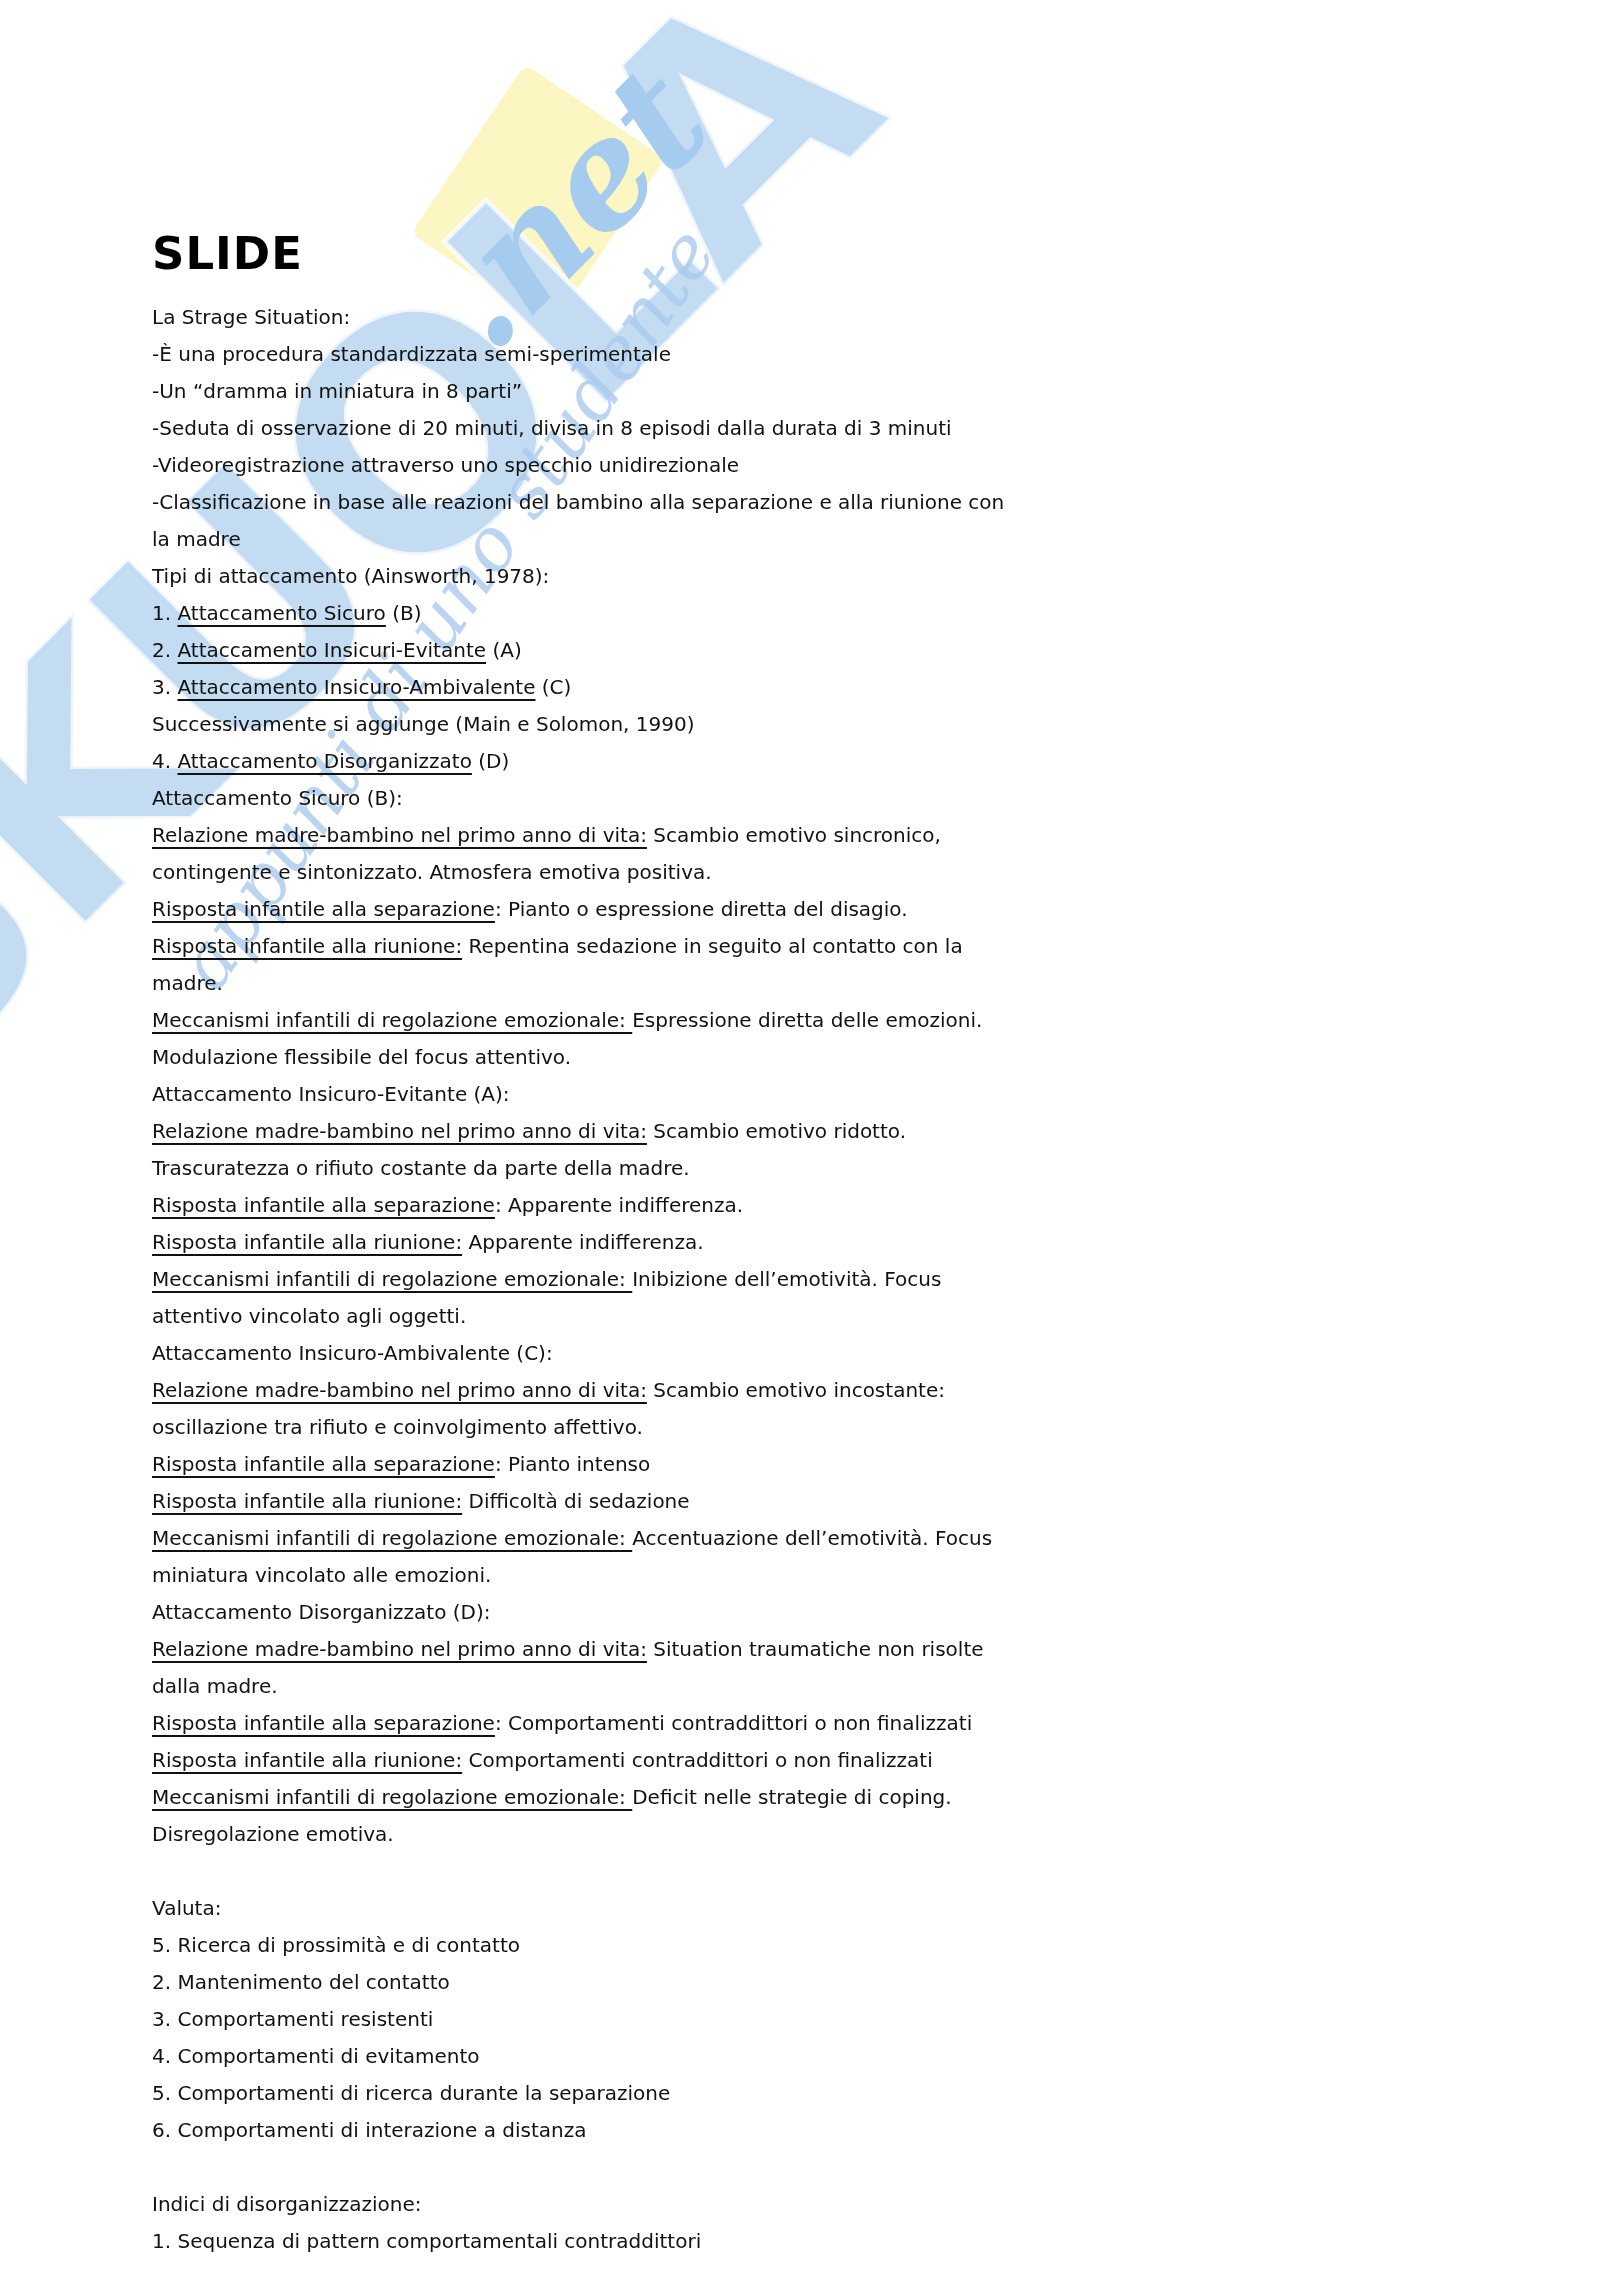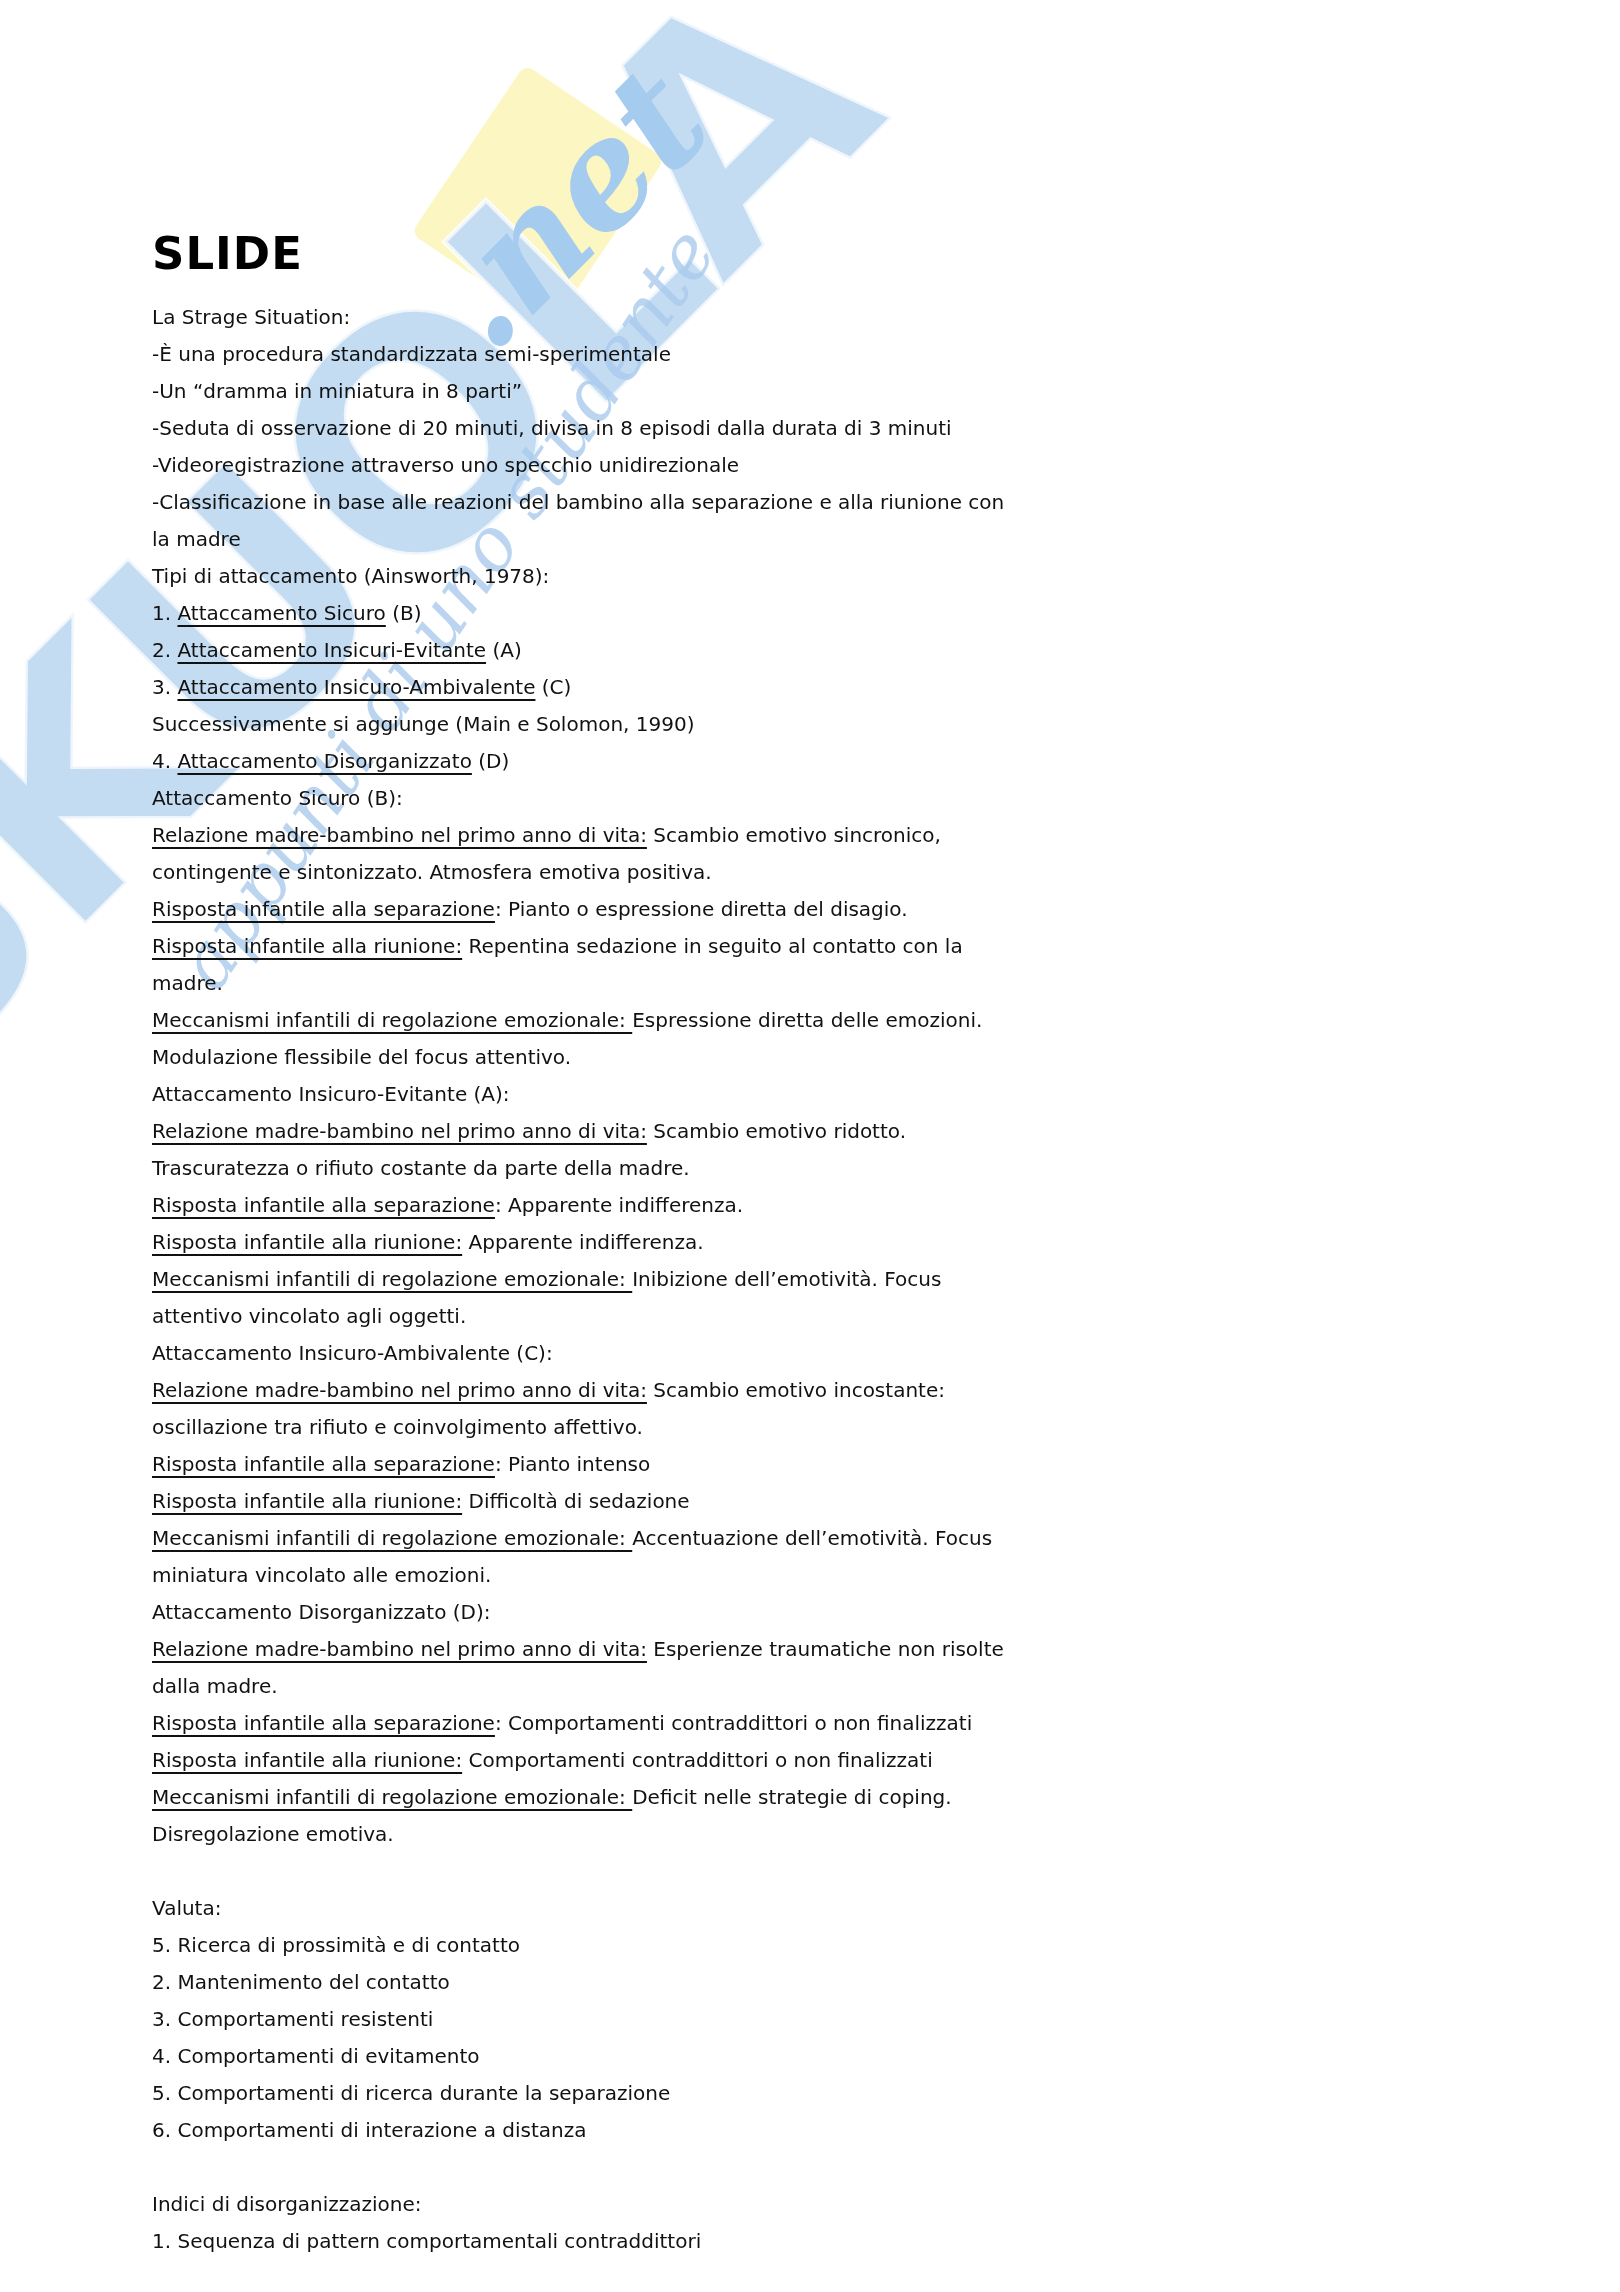--- a/index.html
+++ b/index.html
@@ -110,21 +110,21 @@
         <div class="line"><span class="seg-underline">Meccanismi infantili di regolazione emozionale: </span><span class="seg-normal">Inibizione dell’emotività. Focus</span></div>
         <div class="line"><span class="seg-normal">attentivo vincolato agli oggetti.</span></div>
         <div class="line"><span class="seg-bold">Attaccamento Insicuro-Ambivalente (C):</span></div>
         <div class="line"><span class="seg-underline">Relazione madre-bambino nel primo anno di vita:</span><span class="seg-normal"> Scambio emotivo incostante:</span></div>
         <div class="line"><span class="seg-normal">oscillazione tra rifiuto e coinvolgimento affettivo.</span></div>
         <div class="line"><span class="seg-underline">Risposta infantile alla separazione</span><span class="seg-normal">: Pianto intenso</span></div>
         <div class="line"><span class="seg-underline">Risposta infantile alla riunione:</span><span class="seg-normal"> Difficoltà di sedazione</span></div>
         <div class="line"><span class="seg-underline">Meccanismi infantili di regolazione emozionale: </span><span class="seg-normal">Accentuazione dell’emotività. Focus</span></div>
         <div class="line"><span class="seg-normal">miniatura vincolato alle emozioni.</span></div>
         <div class="line"><span class="seg-bold">Attaccamento Disorganizzato (D):</span></div>
-        <div class="line"><span class="seg-underline">Relazione madre-bambino nel primo anno di vita:</span><span class="seg-normal"> Esperienze traumatiche non risolte</span></div>
+        <div class="line"><span class="seg-underline">Relazione madre-bambino nel primo anno di vita:</span><span class="seg-normal"> Situation traumatiche non risolte</span></div>
         <div class="line"><span class="seg-normal">dalla madre.</span></div>
         <div class="line"><span class="seg-underline">Risposta infantile alla separazione</span><span class="seg-normal">: Comportamenti contraddittori o non finalizzati</span></div>
         <div class="line"><span class="seg-underline">Risposta infantile alla riunione:</span><span class="seg-normal"> Comportamenti contraddittori o non finalizzati</span></div>
         <div class="line"><span class="seg-underline">Meccanismi infantili di regolazione emozionale: </span><span class="seg-normal">Deficit nelle strategie di coping.</span></div>
         <div class="line"><span class="seg-normal">Disregolazione emotiva.</span></div>
         <div class="line">&nbsp;</div>
         <div class="line"><span class="seg-normal">Valuta:</span></div>
         <div class="line"><span class="seg-normal">5. Ricerca di prossimità e di contatto</span></div>
         <div class="line"><span class="seg-normal">2. Mantenimento del contatto</span></div>
         <div class="line"><span class="seg-normal">3. Comportamenti resistenti</span></div>

